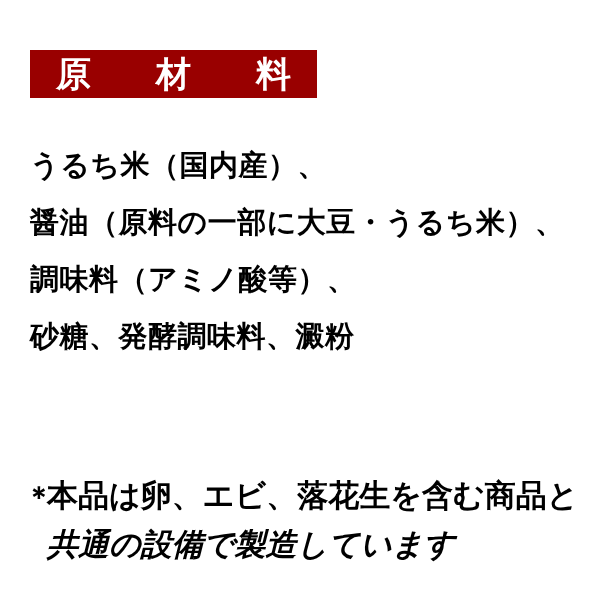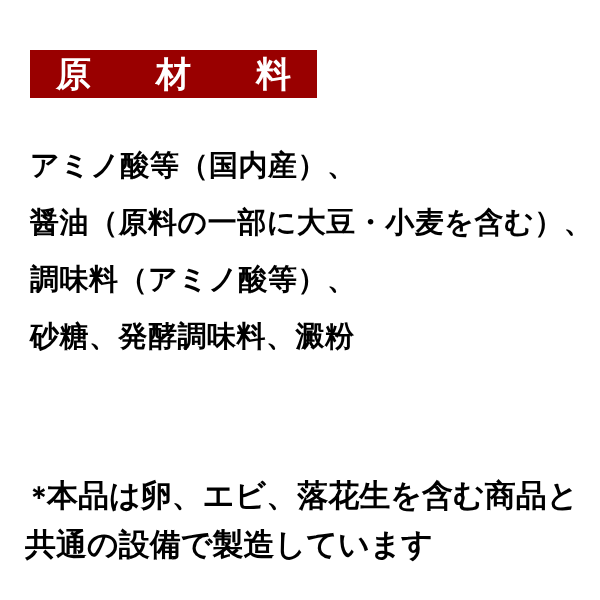--- a/index.html
+++ b/index.html
@@ -62,34 +62,36 @@
     font-weight: 600;
     line-height: 48px;
     white-space: nowrap;
   }
   .note-marker {
     display: inline-block;
     width: 22px;
     font-size: 28px;
   }
   .note-line2 {
+    margin-left: 22px;
+    font-style: italic;
   }
 </style>
 </head>
 <body>
 
 <div class="canvas">
 
   <div class="header-box">
     <div class="header-title">原 材 料</div>
   </div>
 
   <div class="ingredients">
-    <div class="ing-line">アミノ酸等（国内産）、</div>
-    <div class="ing-line">醤油（原料の一部に大豆・小麦を含む）、</div>
+    <div class="ing-line">うるち米（国内産）、</div>
+    <div class="ing-line">醤油（原料の一部に大豆・うるち米）、</div>
     <div class="ing-line">調味料（アミノ酸等）、</div>
     <div class="ing-line">砂糖、発酵調味料、澱粉</div>
   </div>
 
   <div class="note">
     <div class="note-line1">
       <span class="note-marker">＊</span><span>本品は卵、エビ、落花生を含む商品と</span>
     </div>
     <div class="note-line2">共通の設備で製造しています</div>
   </div>

